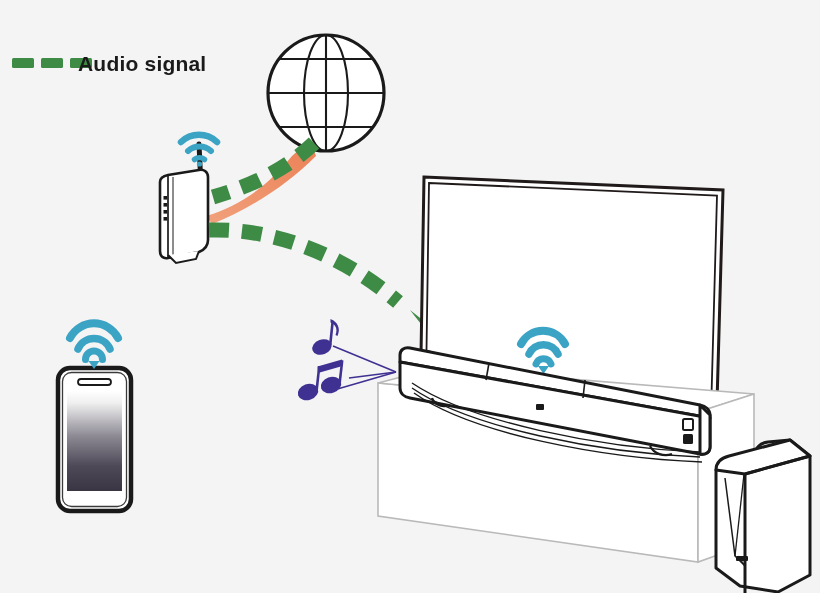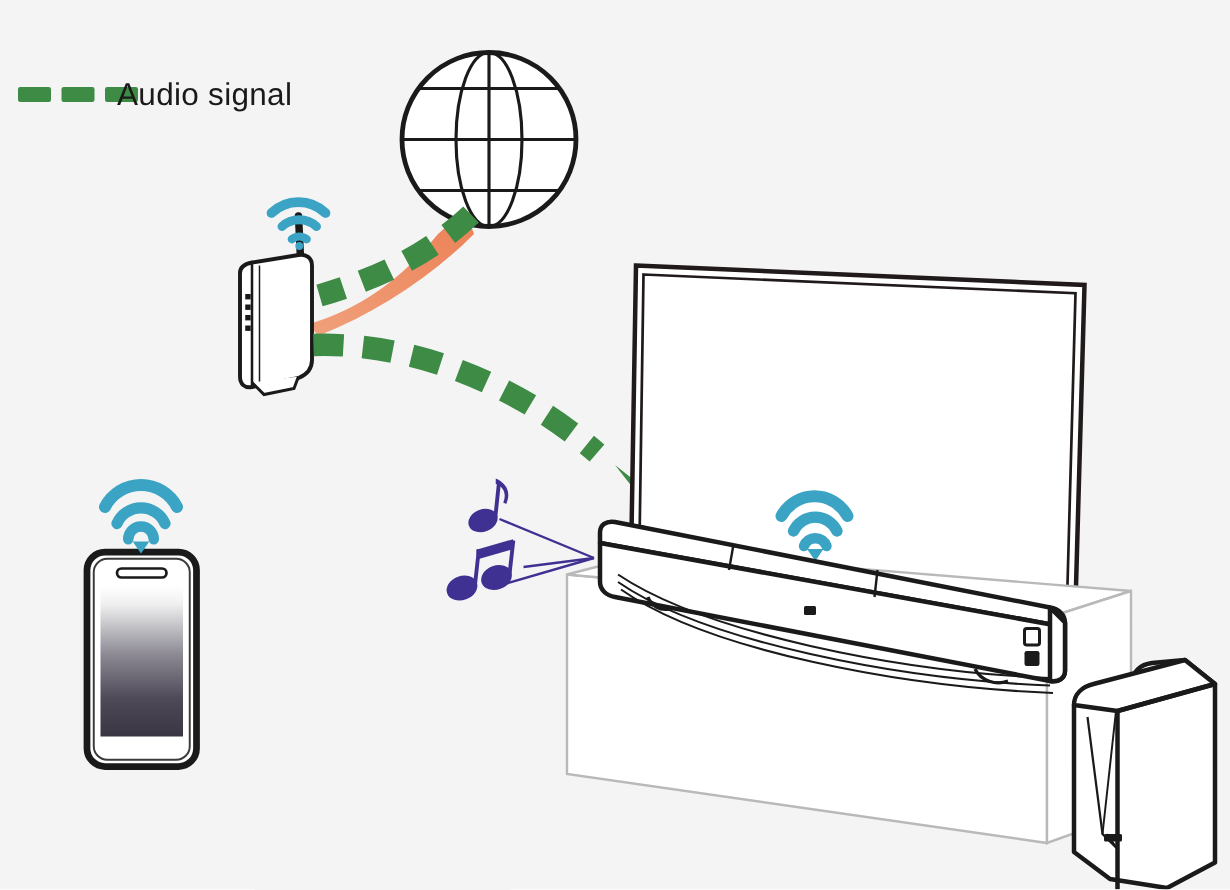--- a/index.html
+++ b/index.html
@@ -24,20 +24,21 @@
   }
   .legend-label {
     position: absolute;
     left: 78px;
     top: 52px;
     font-family: "Liberation Sans", sans-serif;
     font-size: 21px;
     color: #1a1a1a;
     letter-spacing: 0.2px;
     white-space: nowrap;
+    font-weight: bold;
   }
 </style>
 </head>
 <body>
 
 <div id="stage" style="background: rgb(244, 244, 244);">
 
   <svg id="scene" viewBox="0 0 820 593">
     <defs>
       <linearGradient id="phoneScreenGrad" x1="0" y1="0" x2="0" y2="1">

